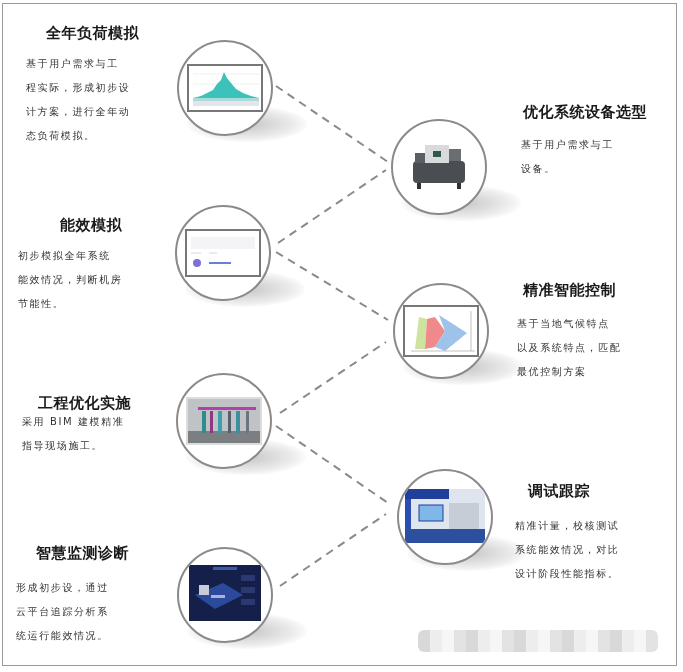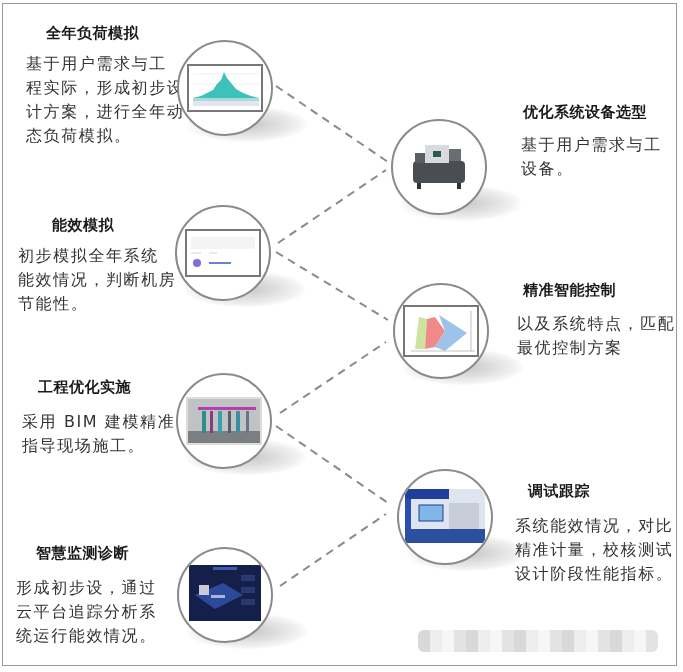--- a/index.html
+++ b/index.html
@@ -3,21 +3,21 @@
 <meta charset="utf-8">
 <style>
   html, body { margin:0; padding:0; background:#ffffff; }
   body { width:683px; height:672px; position:relative; overflow:hidden;
          font-family:"DejaVu Sans","Liberation Sans",sans-serif; color:#333; }
   .frame { position:absolute; left:2px; top:3px; width:675px; height:663px;
            border:1px solid #9a9a9a; background:#fff; box-sizing:border-box; }
   .connectors { position:absolute; left:0; top:0; width:683px; height:672px; pointer-events:none; }
   .block { position:absolute; }
   .title { position:absolute; font-weight:bold; font-size:15px; color:#1a1a1a; white-space:nowrap; letter-spacing:0.5px; }
-  .desc  { position:absolute; font-size:16px; line-height:24px; color:#333; letter-spacing:1.6px; }
+  .desc  { position:absolute; font-size:10px; line-height:24px; color:#333; letter-spacing:1.6px; }
   .desc div { white-space:nowrap; }
   .circle-wrap { position:absolute; width:96px; height:96px; }
   .shadow { position:absolute; left:10px; top:66px; width:120px; height:36px; border-radius:50%;
             background:radial-gradient(ellipse at center, rgba(150,150,150,0.55) 0%, rgba(180,180,180,0.25) 55%, rgba(255,255,255,0) 75%); }
   .circle { position:absolute; left:0; top:0; width:92px; height:92px; border-radius:50%;
             border:2px solid #8a8a8a; background:#fff; overflow:hidden; }
   .thumb { position:absolute; left:8px; top:22px; width:76px; height:48px; border:2px solid #777; box-sizing:border-box; overflow:hidden; background:#fff; }
   .watermark { position:absolute; left:418px; top:630px; width:240px; height:22px;
                background:repeating-linear-gradient(90deg,#cfcfcf 0 12px,#e9e9e9 12px 24px,#f4f4f4 24px 36px,#dcdcdc 36px 48px);
                opacity:0.8; border-radius:6px; }
@@ -56,21 +56,21 @@
           <path d="M4 32 L12 30 L18 27 L24 24 L28 18 L32 14 L35 6 L38 12 L42 17 L47 23 L54 27 L62 30 L70 32 Z" fill="#3cc1bb"></path>
           <rect x="4" y="32" width="66" height="3" fill="#a9dcd9"></rect>
           <rect x="4" y="35" width="66" height="5" fill="#e4e4ef"></rect>
         </svg>
       </div>
     </div>
   </div>
 </div>
 
 <div class="block">
-  <div class="title" style="left:52px;top:216px;">能效模拟</div>
+  <div class="title" style="left:60px;top:216px;">能效模拟</div>
   <div class="desc" style="left:18px;top:244px;">
     <div>初步模拟全年系统</div>
     <div>能效情况，判断机房</div>
     <div>节能性。</div>
   </div>
   <div class="circle-wrap" style="left:175px;top:205px;">
     <div class="shadow"></div>
     <div class="circle">
       <div class="thumb" style="top:22px;">
         <svg width="72" height="44" viewBox="0 0 72 44">
@@ -79,21 +79,21 @@
           <line x1="22" y1="22" x2="30" y2="22" stroke="#ccc" stroke-width="0.8"></line>
           <circle cx="10" cy="32" r="4" fill="#7b6fd8"></circle>
           <rect x="22" y="31" width="22" height="2" fill="#6a7fd8"></rect>
         </svg>
       </div>
     </div>
   </div>
 </div>
 
 <div class="block">
-  <div class="title" style="left:38px;top:378px;">工程优化实施</div>
+  <div class="title" style="left:38px;top:394px;">工程优化实施</div>
   <div class="desc" style="left:22px;top:410px;">
     <div>采用 BIM 建模精准</div>
     <div>指导现场施工。</div>
   </div>
   <div class="circle-wrap" style="left:176px;top:373px;">
     <div class="shadow"></div>
     <div class="circle">
       <div class="thumb" style="border-color:#ddd;">
         <svg width="72" height="44" viewBox="0 0 72 44">
           <rect x="0" y="0" width="72" height="44" fill="#bfc3c6"></rect>
@@ -169,20 +169,21 @@
           <polygon points="20,42 22,12 30,10 40,24 30,40" fill="#f08a8a"></polygon>
           <polygon points="30,40 40,24 34,8 62,26 40,44" fill="#9ec3ea"></polygon>
           <line x1="6" y1="44" x2="70" y2="44" stroke="#999" stroke-width="0.6"></line>
           <line x1="66" y1="4" x2="66" y2="44" stroke="#999" stroke-width="0.6"></line>
         </svg>
       </div>
     </div>
   </div>
   <div class="title" style="left:523px;top:281px;font-family:Liberation Serif, serif;">精准智能控制</div>
   <div class="desc" style="left:517px;top:312px;">
+    <div>基于当地气候特点</div>
     <div>以及系统特点，匹配</div>
     <div>最优控制方案</div>
   </div>
 </div>
 
 <div class="block">
   <div class="circle-wrap" style="left:397px;top:469px;">
     <div class="shadow"></div>
     <div class="circle">
       <div class="thumb" style="border:none;top:18px;height:54px;left:6px;width:80px;">
@@ -192,19 +193,19 @@
           <rect x="0" y="10" width="6" height="44" fill="#2a4fb0"></rect>
           <rect x="14" y="16" width="24" height="16" fill="#7fb7e8" stroke="#1f3f9a" stroke-width="1"></rect>
           <rect x="0" y="40" width="80" height="14" fill="#2c4fa0"></rect>
           <rect x="44" y="14" width="30" height="26" fill="#c7cdd6"></rect>
         </svg>
       </div>
     </div>
   </div>
   <div class="title" style="left:528px;top:482px;">调试跟踪</div>
   <div class="desc" style="left:515px;top:514px;">
+    <div>精准计量，校核测试</div>
     <div>系统能效情况，对比</div>
-    <div>精准计量，校核测试</div>
     <div>设计阶段性能指标。</div>
   </div>
 </div>
 
 <div class="watermark"></div>
 
 </body></html>

